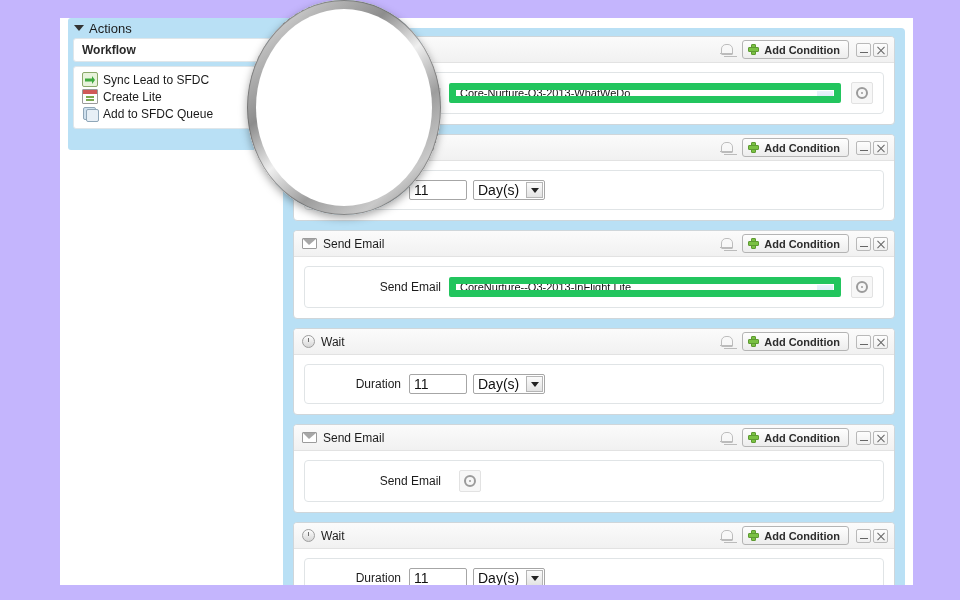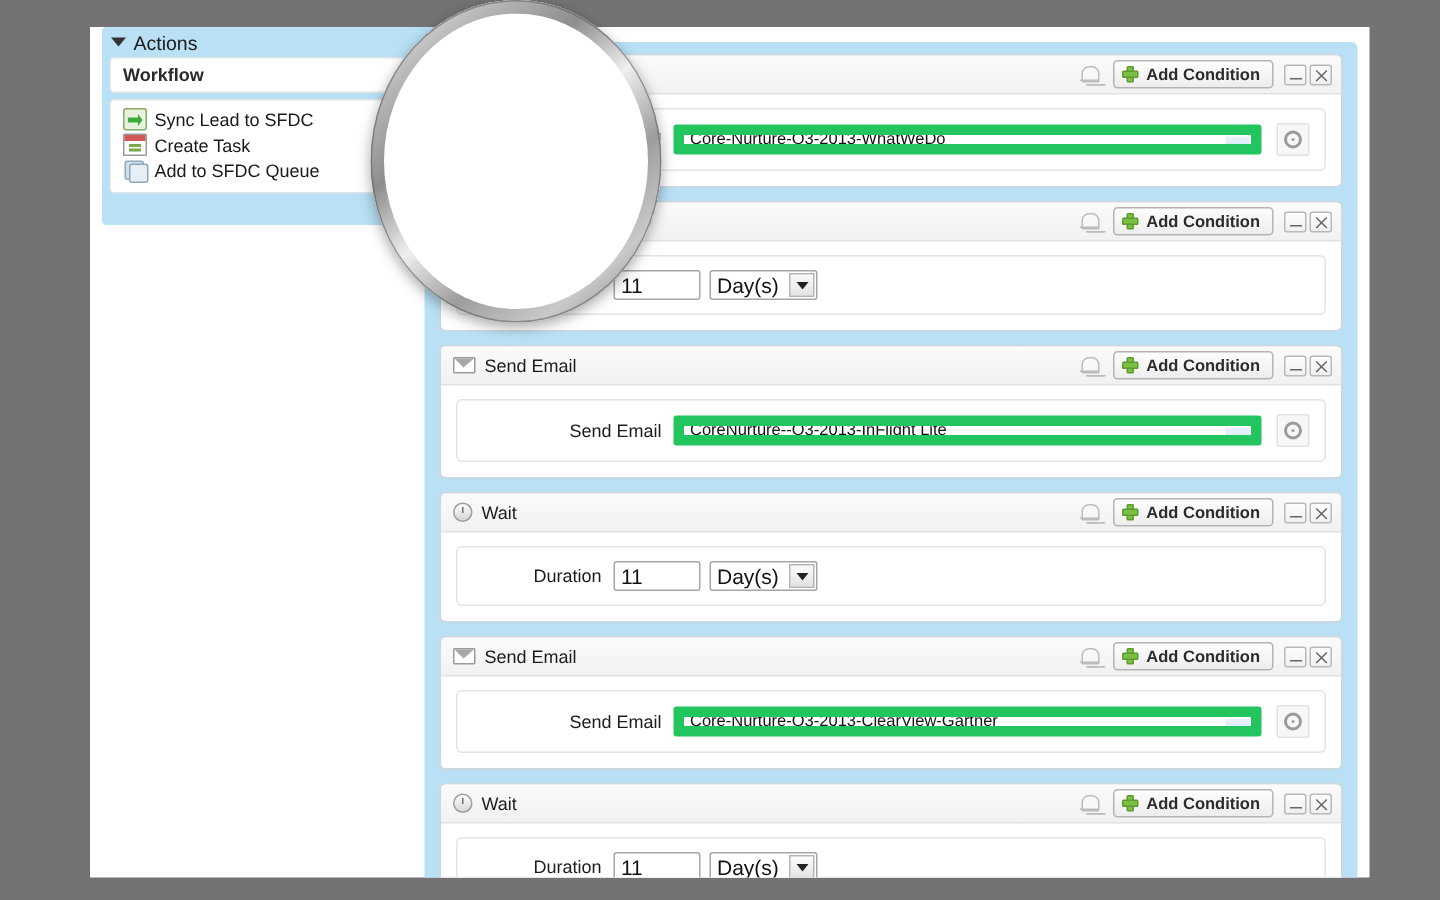--- a/index.html
+++ b/index.html
@@ -2,21 +2,21 @@
 <html><head>
 <meta charset="utf-8">
 <style>
   * { box-sizing: border-box; margin: 0; padding: 0; }
   html, body {
     width: 960px; height: 600px;
     background: #000;
     font-family: "Liberation Sans", sans-serif;
     overflow: hidden;
   }
-  #root { position: relative; width: 960px; height: 600px; background: #737373; }
+  #root { position: relative; width: 960px; height: 600px; background: #c4b5fd; }
 
   
   .page {
     position: absolute;
     left: 60px; top: 18px;
     width: 853px; height: 567px;
     background: #ffffff;
     overflow: hidden;
   }
 
@@ -380,21 +380,21 @@
       </div>
 
       <div class="side-box">
         <div class="side-list">
           <div class="side-item">
             <span class="ic ic-sync"></span>
             <span>Sync Lead to SFDC</span>
           </div>
           <div class="side-item">
             <span class="ic ic-task"></span>
-            <span>Create Task</span>
+            <span>Create Lite</span>
           </div>
           <div class="side-item">
             <span class="ic ic-queue"></span>
             <span>Add to SFDC Queue</span>
           </div>
         </div>
       </div>
     </div>
 
     <div class="flow-wrap">
@@ -535,26 +535,20 @@
             <span>Add Condition</span>
           </div>
           <div class="win-btns">
             <div class="win-btn min"></div>
             <div class="win-btn close"></div>
           </div>
         </div>
         <div class="card-body">
           <div class="inner-box">
             <span class="fld-label send">Send Email</span>
-            <div class="select">
-              <span>Core-Nurture-Q3-2013-ClearView-Gartner</span>
-              <span class="arrow-box">
-                  <span class="arrow-dn"></span>
-                </span>
-            </div>
             <div class="gear-btn">
               <span class="ic-gear"></span>
             </div>
           </div>
         </div>
       </div>
 
       <div class="card">
         <div class="card-head">
           <div class="card-title">

